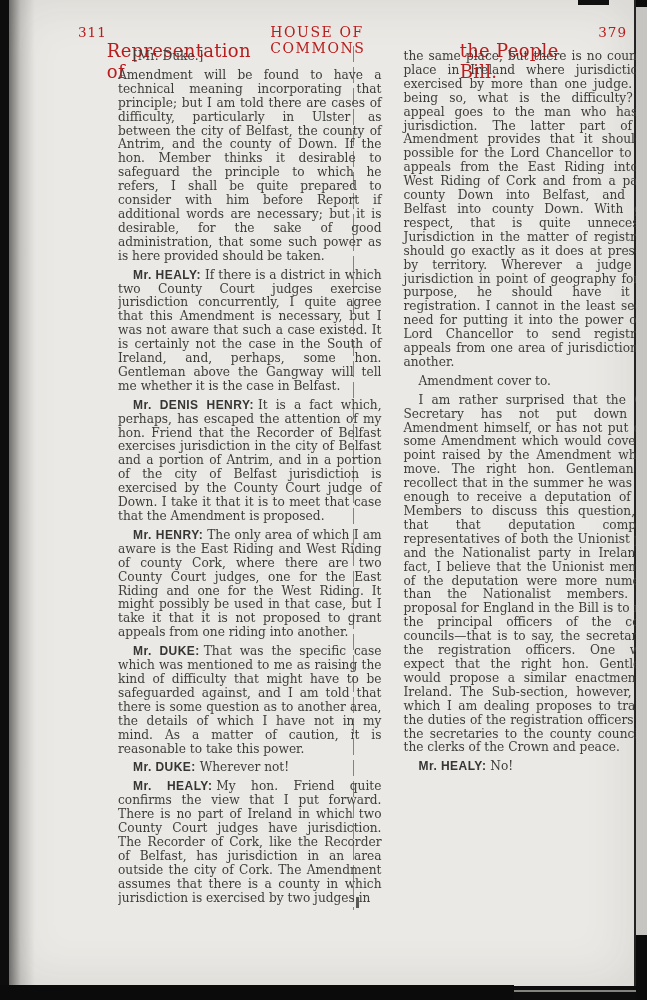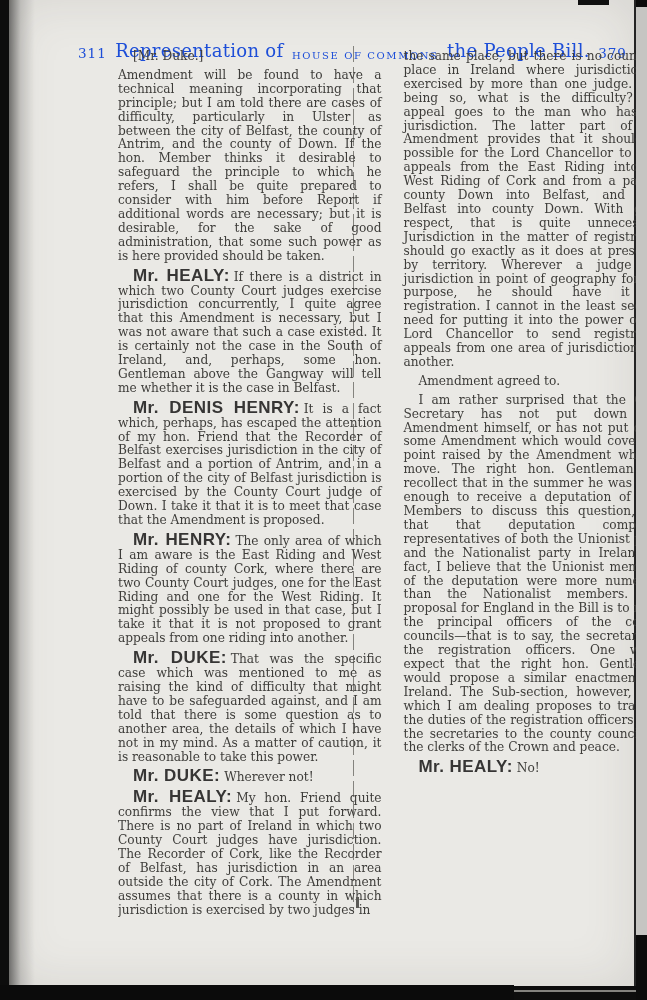--- a/index.html
+++ b/index.html
@@ -27,47 +27,47 @@
   .right-strip-topblack{position:absolute;left:636px;top:0;width:11px;height:7px;background:#0b0b0b;}
   .right-strip-bottomblack{position:absolute;left:636px;top:935px;width:11px;height:65px;background:#0b0b0b;}
   .bottom-bar{position:absolute;left:0;top:985px;width:514px;height:15px;background:#0b0b0b;}
   .bottom-line{position:absolute;left:514px;top:990px;width:122px;height:2px;background:#83827e;}
   .top-mark{position:absolute;left:578px;top:0;width:31px;height:5px;background:#101010;}
   .footnote-tick{position:absolute;left:347px;top:897px;width:3px;height:11px;background:#5a5955;}
 
   
   .header{
     position:absolute;left:69px;top:24px;width:549px;
-    display:flex;justify-content:space-between;align-items:flex-end;
-    color:#1d4ed8;
+    display:flex;justify-content:space-between;align-items:flex-start;
+    color:#b91c1c;
   }
   .pagenum{font-size:13.5px;letter-spacing:1px;}
   .running-italic{font-size:18px;letter-spacing:.3px;margin-top:16px;}
-  .running-caps{font-size:10px;letter-spacing:1.6px;}
+  .running-caps{font-size:14px;letter-spacing:1.6px;}
 
   
   .col-rule{
     position:absolute;left:344px;top:46px;width:1px;height:864px;
     background:repeating-linear-gradient(#84837e 0 16px, rgba(0,0,0,0) 16px 21px);
   }
 
   
   .cols{
     position:absolute;left:69px;top:50px;width:549px;height:912px;
     display:flex;gap:22px;overflow:hidden;
     color:#3e3d3a;
     margin-left:40px;
   }
   .col{width:264px;font-size:12.2px;line-height:13.9px;text-align:justify;}
   .col p{margin:0 0 5px;text-indent:15px;}
   .col p.noindent{text-indent:0;}
   .attribution{margin:0 0 1px;text-indent:15px;}
   .speaker{
     font-family:"Liberation Sans", sans-serif;
-    font-weight:bold;font-size:17px;letter-spacing:.45px;
+    font-weight:bold;font-size:12px;letter-spacing:.45px;
     margin-right:4px;color:#363534;
   }
   .procedural{margin:7px 0 7px;}
   .quote{margin:3px 0 0 13px;text-indent:9px;}
 </style>
 </head>
 <body>
 
 <div class="scan">
 
@@ -92,21 +92,21 @@
         <p><span class="speaker">Mr. HEALY:</span><span>If there is a district in which two County Court judges exercise jurisdiction concurrently, I quite agree that this Amendment is necessary, but I was not aware that such a case existed. It is certainly not the case in the South of Ireland, and, perhaps, some hon. Gentleman above the Gangway will tell me whether it is the case in Belfast.</span></p>
         <p><span class="speaker">Mr. DENIS HENRY:</span><span>It is a fact which, perhaps, has escaped the attention of my hon. Friend that the Recorder of Belfast exercises jurisdiction in the city of Belfast and a portion of Antrim, and in a portion of the city of Belfast jurisdiction is exercised by the County Court judge of Down. I take it that it is to meet that case that the Amendment is proposed.</span></p>
         <p><span class="speaker">Mr. HENRY:</span><span>The only area of which I am aware is the East Riding and West Riding of county Cork, where there are two County Court judges, one for the East Riding and one for the West Riding. It might possibly be used in that case, but I take it that it is not proposed to grant appeals from one riding into another.</span></p>
         <p><span class="speaker">Mr. DUKE:</span><span>That was the specific case which was mentioned to me as raising the kind of difficulty that might have to be safeguarded against, and I am told that there is some question as to another area, the details of which I have not in my mind. As a matter of caution, it is reasonable to take this power.</span></p>
         <p class="procedural"><span class="speaker">Mr. DUKE:</span><span>Wherever not!</span></p>
         <p><span class="speaker">Mr. HEALY:</span><span>My hon. Friend quite confirms the view that I put forward. There is no part of Ireland in which two County Court judges have jurisdiction. The Recorder of Cork, like the Recorder of Belfast, has jurisdiction in an area outside the city of Cork. The Amendment assumes that there is a county in which jurisdiction is exercised by two judges in</span></p>
       </div>
 
       <div class="col">
         <p class="noindent"><span>the same place, but there is no county or place in Ireland where jurisdiction is exercised by more than one judge. That being so, what is the difficulty? The appeal goes to the man who has the jurisdiction. The latter part of the Amendment provides that it should be possible for the Lord Chancellor to send appeals from the East Riding into the West Riding of Cork and from a part of county Down into Belfast, and from Belfast into county Down. With great respect, that is quite unnecessary. Jurisdiction in the matter of registration should go exactly as it does at present—by territory. Wherever a judge has jurisdiction in point of geography for one purpose, he should have it for registration. I cannot in the least see the need for putting it into the power of the Lord Chancellor to send registration appeals from one area of jurisdiction into another.</span></p>
-        <p class="procedural"><span>Amendment agreed to.</span></p>
+        <p class="procedural"><span>Amendment cover to.</span></p>
         <p><span>I am rather surprised that the Chief Secretary has not put down this Amendment himself, or has not put down some Amendment which would cover the point raised by the Amendment which I move. The right hon. Gentleman will recollect that in the summer he was good enough to receive a deputation of Irish Members to discuss this question, and that that deputation comprised representatives of both the Unionist party and the Nationalist party in Ireland—in fact, I believe that the Unionist members of the deputation were more numerous than the Nationalist members. The proposal for England in the Bill is to make the principal officers of the county councils—that is to say, the secretaries—the registration officers. One would expect that the right hon. Gentleman would propose a similar enactment for Ireland. The Sub-section, however, with which I am dealing proposes to transfer the duties of the registration officers from the secretaries to the county councils to the clerks of the Crown and peace.</span></p>
         <p class="procedural"><span class="speaker">Mr. HEALY:</span><span>No!</span></p>
       </div>
 
     </div>
 
     <div class="footnote-tick"></div>
   </div>
 
   <div class="right-strip"></div>

